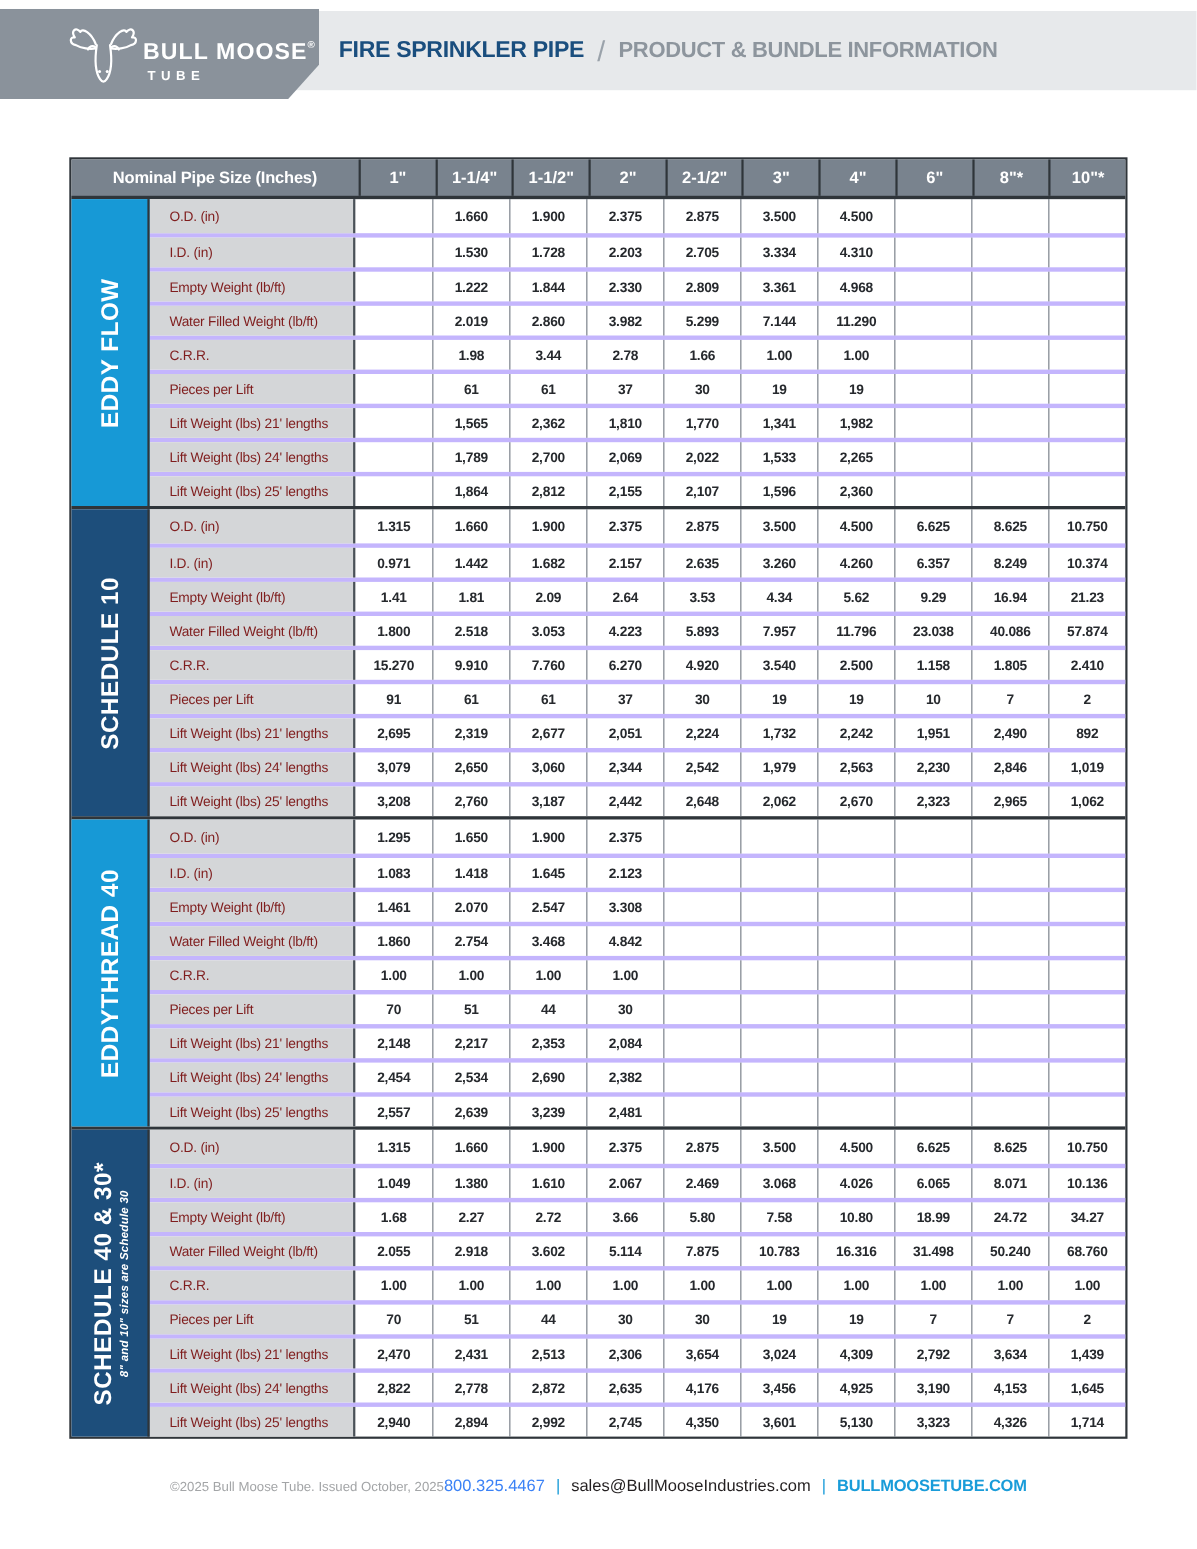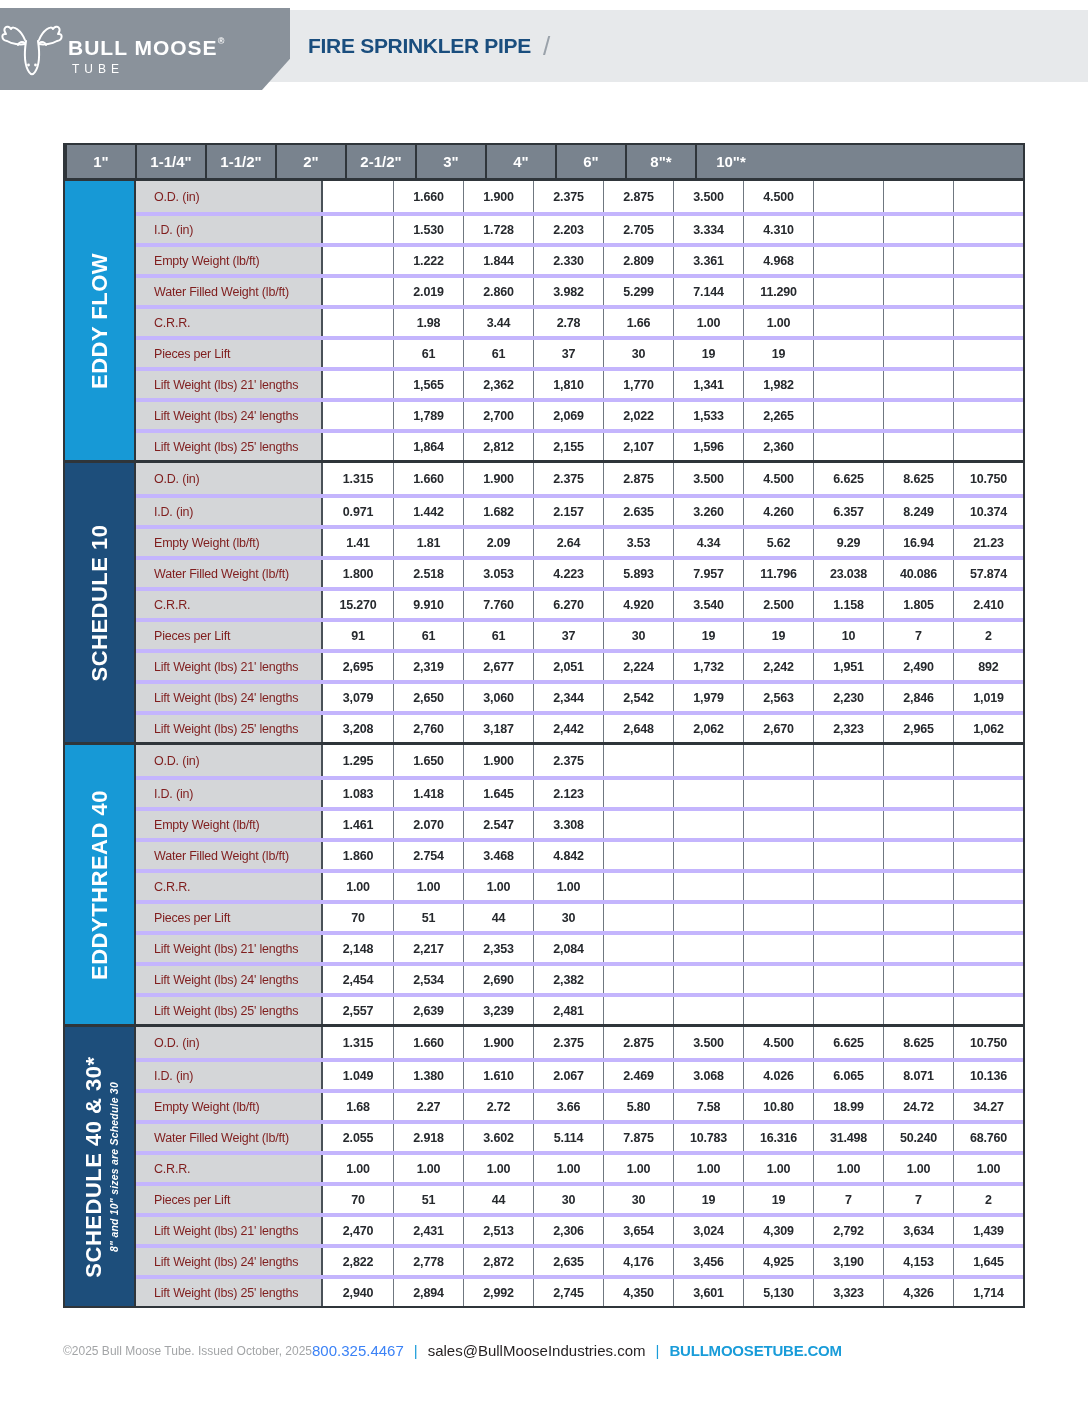--- a/index.html
+++ b/index.html
@@ -3,26 +3,26 @@
 <meta charset="utf-8">
 <style>
   * { margin:0; padding:0; box-sizing:border-box; }
   body { background:#fff; font-family:"Liberation Sans", sans-serif; }
   .page { position:relative; width:1088px; height:1408px; background:#ffffff; overflow:hidden; }
 
   
   .strip { position:absolute; left:0; top:10px; width:1088px; height:72px; background:#e7e9eb; }
   .logo-block { position:absolute; left:0; top:8px; width:290px; height:82px; background:#8a929b;
     clip-path:polygon(0 0, 100% 0, 100% 62%, calc(100% - 28px) 100%, 0 100%);
-    display:flex; align-items:center; }
+    display:flex; align-items:center; padding-left:62px; }
   .logo-inner { display:flex; align-items:center; gap:4px; }
   .brand-text { display:flex; flex-direction:column; margin-top:14px; }
   .brand-name { color:#fff; font-weight:700; font-size:21px; letter-spacing:1px; white-space:nowrap; }
   .brand-name .reg { font-size:9px; vertical-align:top; }
-  .brand-sub { color:#fff; font-size:12px; font-weight:400; letter-spacing:5px; margin-top:2px; margin-left:4px; }
+  .brand-sub { color:#fff; font-size:12px; font-weight:700; letter-spacing:5px; margin-top:2px; margin-left:4px; }
   .doc-title { position:absolute; left:308px; top:10px; height:72px; display:flex; align-items:center; gap:12px; }
   .doc-title .t1 { color:#1a4e7e; font-weight:800; font-size:21px; letter-spacing:-0.3px;text-align:center; }
   .doc-title .tsep { color:#9aa2aa; font-size:26px; font-weight:300; }
   .doc-title .t2 { color:#8d959d; font-weight:700; font-size:20px; letter-spacing:-0.3px; }
 
   
   .tbl { position:absolute; left:63px; top:143px; width:962px; border:2px solid #2f353a; background:#fff; }
   .thead { display:flex; height:36px; background:#79838e; border-bottom:3px solid #2f353a; }
   .corner { width:262px; display:flex; align-items:center; justify-content:center;
     color:#fff; font-weight:700; font-size:15px; letter-spacing:-0.2px; }
@@ -39,21 +39,21 @@
   .row { display:flex; height:31px; }
   .row + .row { border-top:4px solid #c4b5fd; }
   .lbl { width:187px; background:#d4d6d8; display:flex; align-items:center; padding-left:18px;
     color:#7f1d1d; font-size:12.5px; letter-spacing:-0.2px; border-right:2px solid #4a5158; }
   .cell { width:70px; display:flex; align-items:center; justify-content:center;
     color:#26292d; font-size:12.5px; font-weight:700; letter-spacing:-0.2px; }
   .cell + .cell { border-left:1px solid #6f7780; }
 
   
   .footer { position:absolute; left:63px; top:1342px; width:962px; display:flex;
-    justify-content:flex-start; align-items:center; }
+    justify-content:center; align-items:center; }
   .copy { color:#a3a5a7; font-size:12px; }
   .contact { display:flex; align-items:center; gap:10px; }
   .contact .txt { color:#3b82f6; font-size:15px; font-weight:500; }
   .contact a { text-decoration:none; }
   .fsep { color:#199cd9; font-size:15px; }
   .site { color:#199cd9 !important; font-size:15px; font-weight:800; letter-spacing:-0.2px; }
   .email { color:#231f20; font-size:15px; }
   svg.moose { display:block; }
 </style>
 </head>
@@ -76,24 +76,26 @@
       <div class="brand-text">
         <div class="brand-name"><span>BULL MOOSE</span><span class="reg">®</span></div>
         <div class="brand-sub">TUBE</div>
       </div>
     </div>
   </div>
 
   <div class="doc-title">
     <span class="t1">FIRE SPRINKLER PIPE</span>
     <span class="tsep">/</span>
+    <span class="t2">PRODUCT &amp; BUNDLE INFORMATION</span>
   </div>
 
   <div class="tbl" id="tbl">
       <div class="thead">
+        <div class="corner">Nominal Pipe Size (Inches)</div>
         <div class="colh">1"</div>
         <div class="colh">1-1/4"</div>
         <div class="colh">1-1/2"</div>
         <div class="colh">2"</div>
         <div class="colh">2-1/2"</div>
         <div class="colh">3"</div>
         <div class="colh">4"</div>
         <div class="colh">6"</div>
         <div class="colh">8"*</div>
         <div class="colh">10"*</div>

